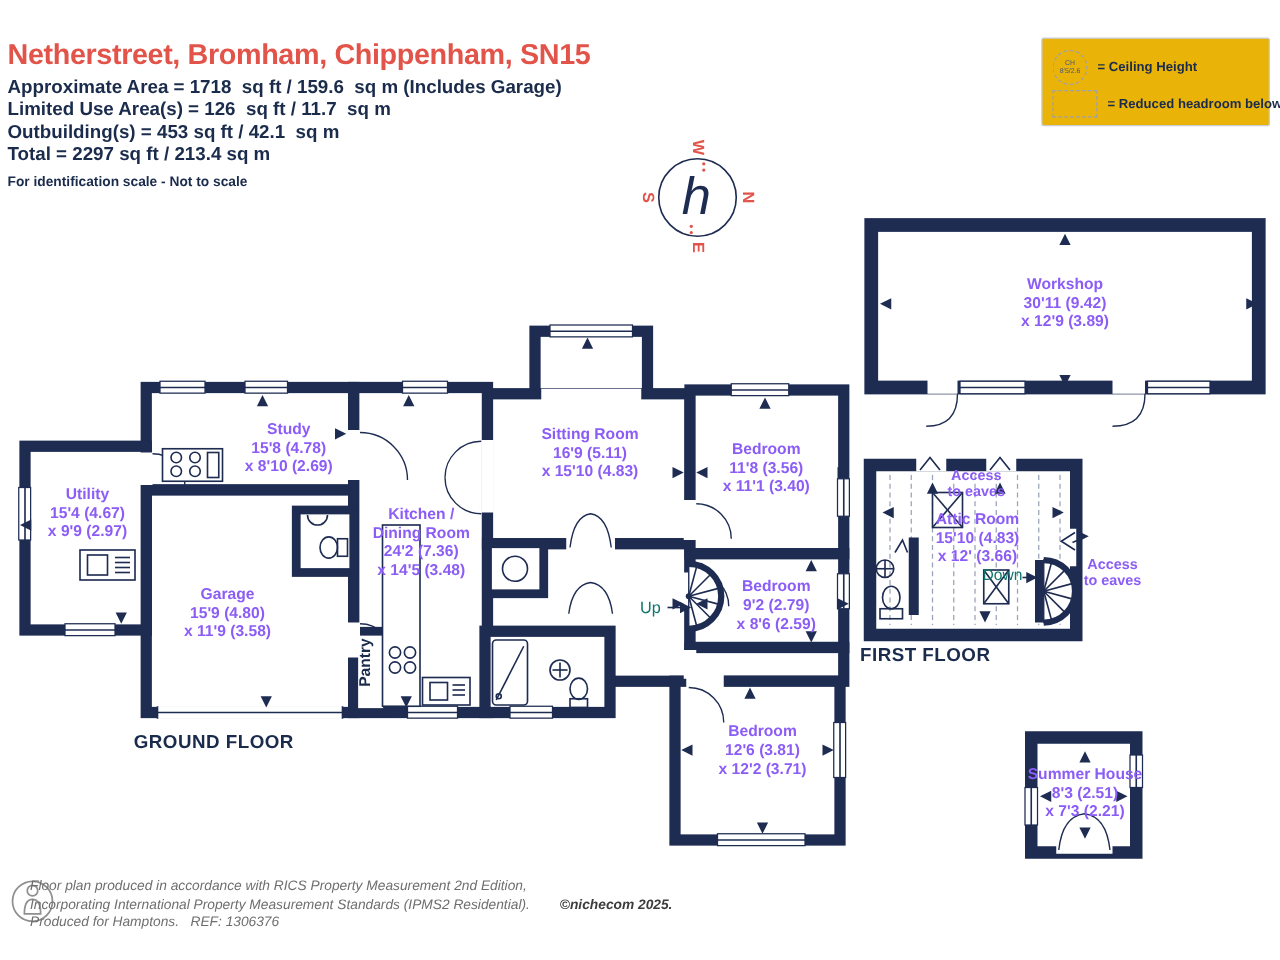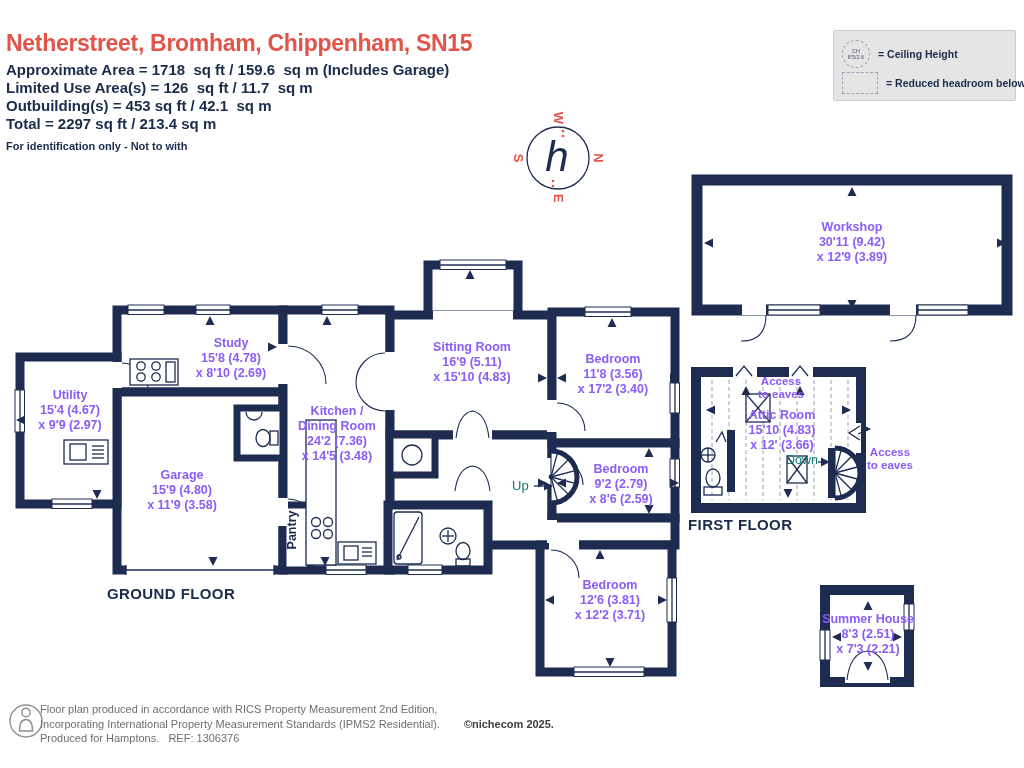--- a/index.html
+++ b/index.html
@@ -5,36 +5,36 @@
   html,body{margin:0;padding:0;background:#fff;}
   .canvas{position:relative;width:1024px;height:768px;background:#fff;overflow:hidden;
           font-family:"Liberation Sans",sans-serif;color:#1a2b4c;}
   svg text{font-family:"Liberation Sans",sans-serif;}
   
   .hdr{position:absolute;left:6px;top:30px;width:560px;}
   .hdr .title{font-size:23px;font-weight:bold;color:#e25449;letter-spacing:-0.3px;margin:0 0 4px 0;white-space:pre;}
   .hdr .hline{font-size:15px;font-weight:600;color:#1a2b4c;line-height:18px;margin:0;white-space:pre;}
   .hdr .disc{font-size:11px;font-weight:600;color:#1a2b4c;margin-top:7px;white-space:pre;}
   
-  .legend{position:absolute;left:833px;top:30px;width:181px;height:69px;border:1px solid #c8ccd6;border-radius:2px;background:#e5e5e5;}
+  .legend{position:absolute;left:833px;top:30px;width:181px;height:69px;border:1px solid #c8ccd6;border-radius:2px;background:#eab308;}
   .legend .row{position:absolute;left:8px;display:flex;align-items:center;}
   .lg-circle{width:26px;height:26px;border:1px dashed #9aa0b5;border-radius:50%;display:flex;flex-direction:column;
              align-items:center;justify-content:center;color:#4a5575;}
   .lg-circle div{font-size:5.5px;line-height:6px;}
   .lg-rect{width:34px;height:20px;border:1px dashed #9aa0b5;}
   .lg-label{font-size:10.5px;font-weight:600;color:#1a2b4c;margin-left:8px;white-space:nowrap;}
   
   .rlabel{position:absolute;transform:translateX(-50%);text-align:center;font-size:12.5px;line-height:15px;
           color:#8b5cf6;white-space:nowrap;font-weight:600;}
   .rlabel.small{font-size:11.5px;line-height:13px;margin-top:32px;}
   .floorlbl{position:absolute;font-size:15px;color:#1a2b4c;letter-spacing:0.4px;font-weight:700;white-space:pre;}
   .ann{position:absolute;font-size:13px;color:#0f766e;font-weight:400;white-space:nowrap;}
   .vert{position:absolute;transform:translate(-50%,-50%) rotate(-90deg);font-size:12.5px;font-weight:600;color:#1a2b4c;}
   
-  .footer{position:absolute;left:40px;top:702px;width:700px;color:#6e6e6e;font-size:11px;line-height:14.5px;}
+  .footer{position:absolute;left:24px;top:702px;width:700px;color:#6e6e6e;font-size:11px;line-height:14.5px;font-style:italic;}
   .footer p{margin:0;white-space:pre;}
   .footer .cpy{color:#3c3c3c;font-weight:600;margin-left:24px;}
 </style>
 </head>
 <body>
 
 <div class="canvas">
 
   <svg width="1024" height="768" viewBox="0 0 1024 768" style="position:absolute;left:0;top:0">
     <defs>
@@ -352,21 +352,21 @@
       <path d="M19.5,731 q0,-11.5 6.5,-11.5 q6.5,0 6.5,11.5 Z"></path>
     </g>
   </svg>
 
   <div class="hdr">
     <p class="title">Netherstreet, Bromham, Chippenham, SN15</p>
     <p class="hline">Approximate Area = 1718  sq ft / 159.6  sq m (Includes Garage)</p>
     <p class="hline">Limited Use Area(s) = 126  sq ft / 11.7  sq m</p>
     <p class="hline">Outbuilding(s) = 453 sq ft / 42.1  sq m</p>
     <p class="hline">Total = 2297 sq ft / 213.4 sq m</p>
-    <p class="disc">For identification only - Not to with</p>
+    <p class="disc">For identification scale - Not to scale</p>
   </div>
 
   <div class="legend">
     <div class="row" style="top:9px;">
       <span class="lg-circle">
         <div>CH</div>
         <div>8'5/2.6</div>
       </span>
       <span class="lg-label">= Ceiling Height</span>
     </div>
@@ -404,21 +404,21 @@
   </div>
   <div class="vert" style="left:292px;top:530px;">Pantry</div>
   <div class="rlabel" style="left:472px;top:340px;">
     <div>Sitting Room</div>
       <div>16'9 (5.11)</div>
       <div>x 15'10 (4.83)</div>
   </div>
   <div class="rlabel" style="left:613px;top:352px;">
     <div>Bedroom</div>
       <div>11'8 (3.56)</div>
-      <div>x 17'2 (3.40)</div>
+      <div>x 11'1 (3.40)</div>
   </div>
   <div class="rlabel" style="left:621px;top:462px;">
     <div>Bedroom</div>
       <div>9'2 (2.79)</div>
       <div>x 8'6 (2.59)</div>
   </div>
   <div class="rlabel" style="left:610px;top:578px;">
     <div>Bedroom</div>
       <div>12'6 (3.81)</div>
       <div>x 12'2 (3.71)</div>

